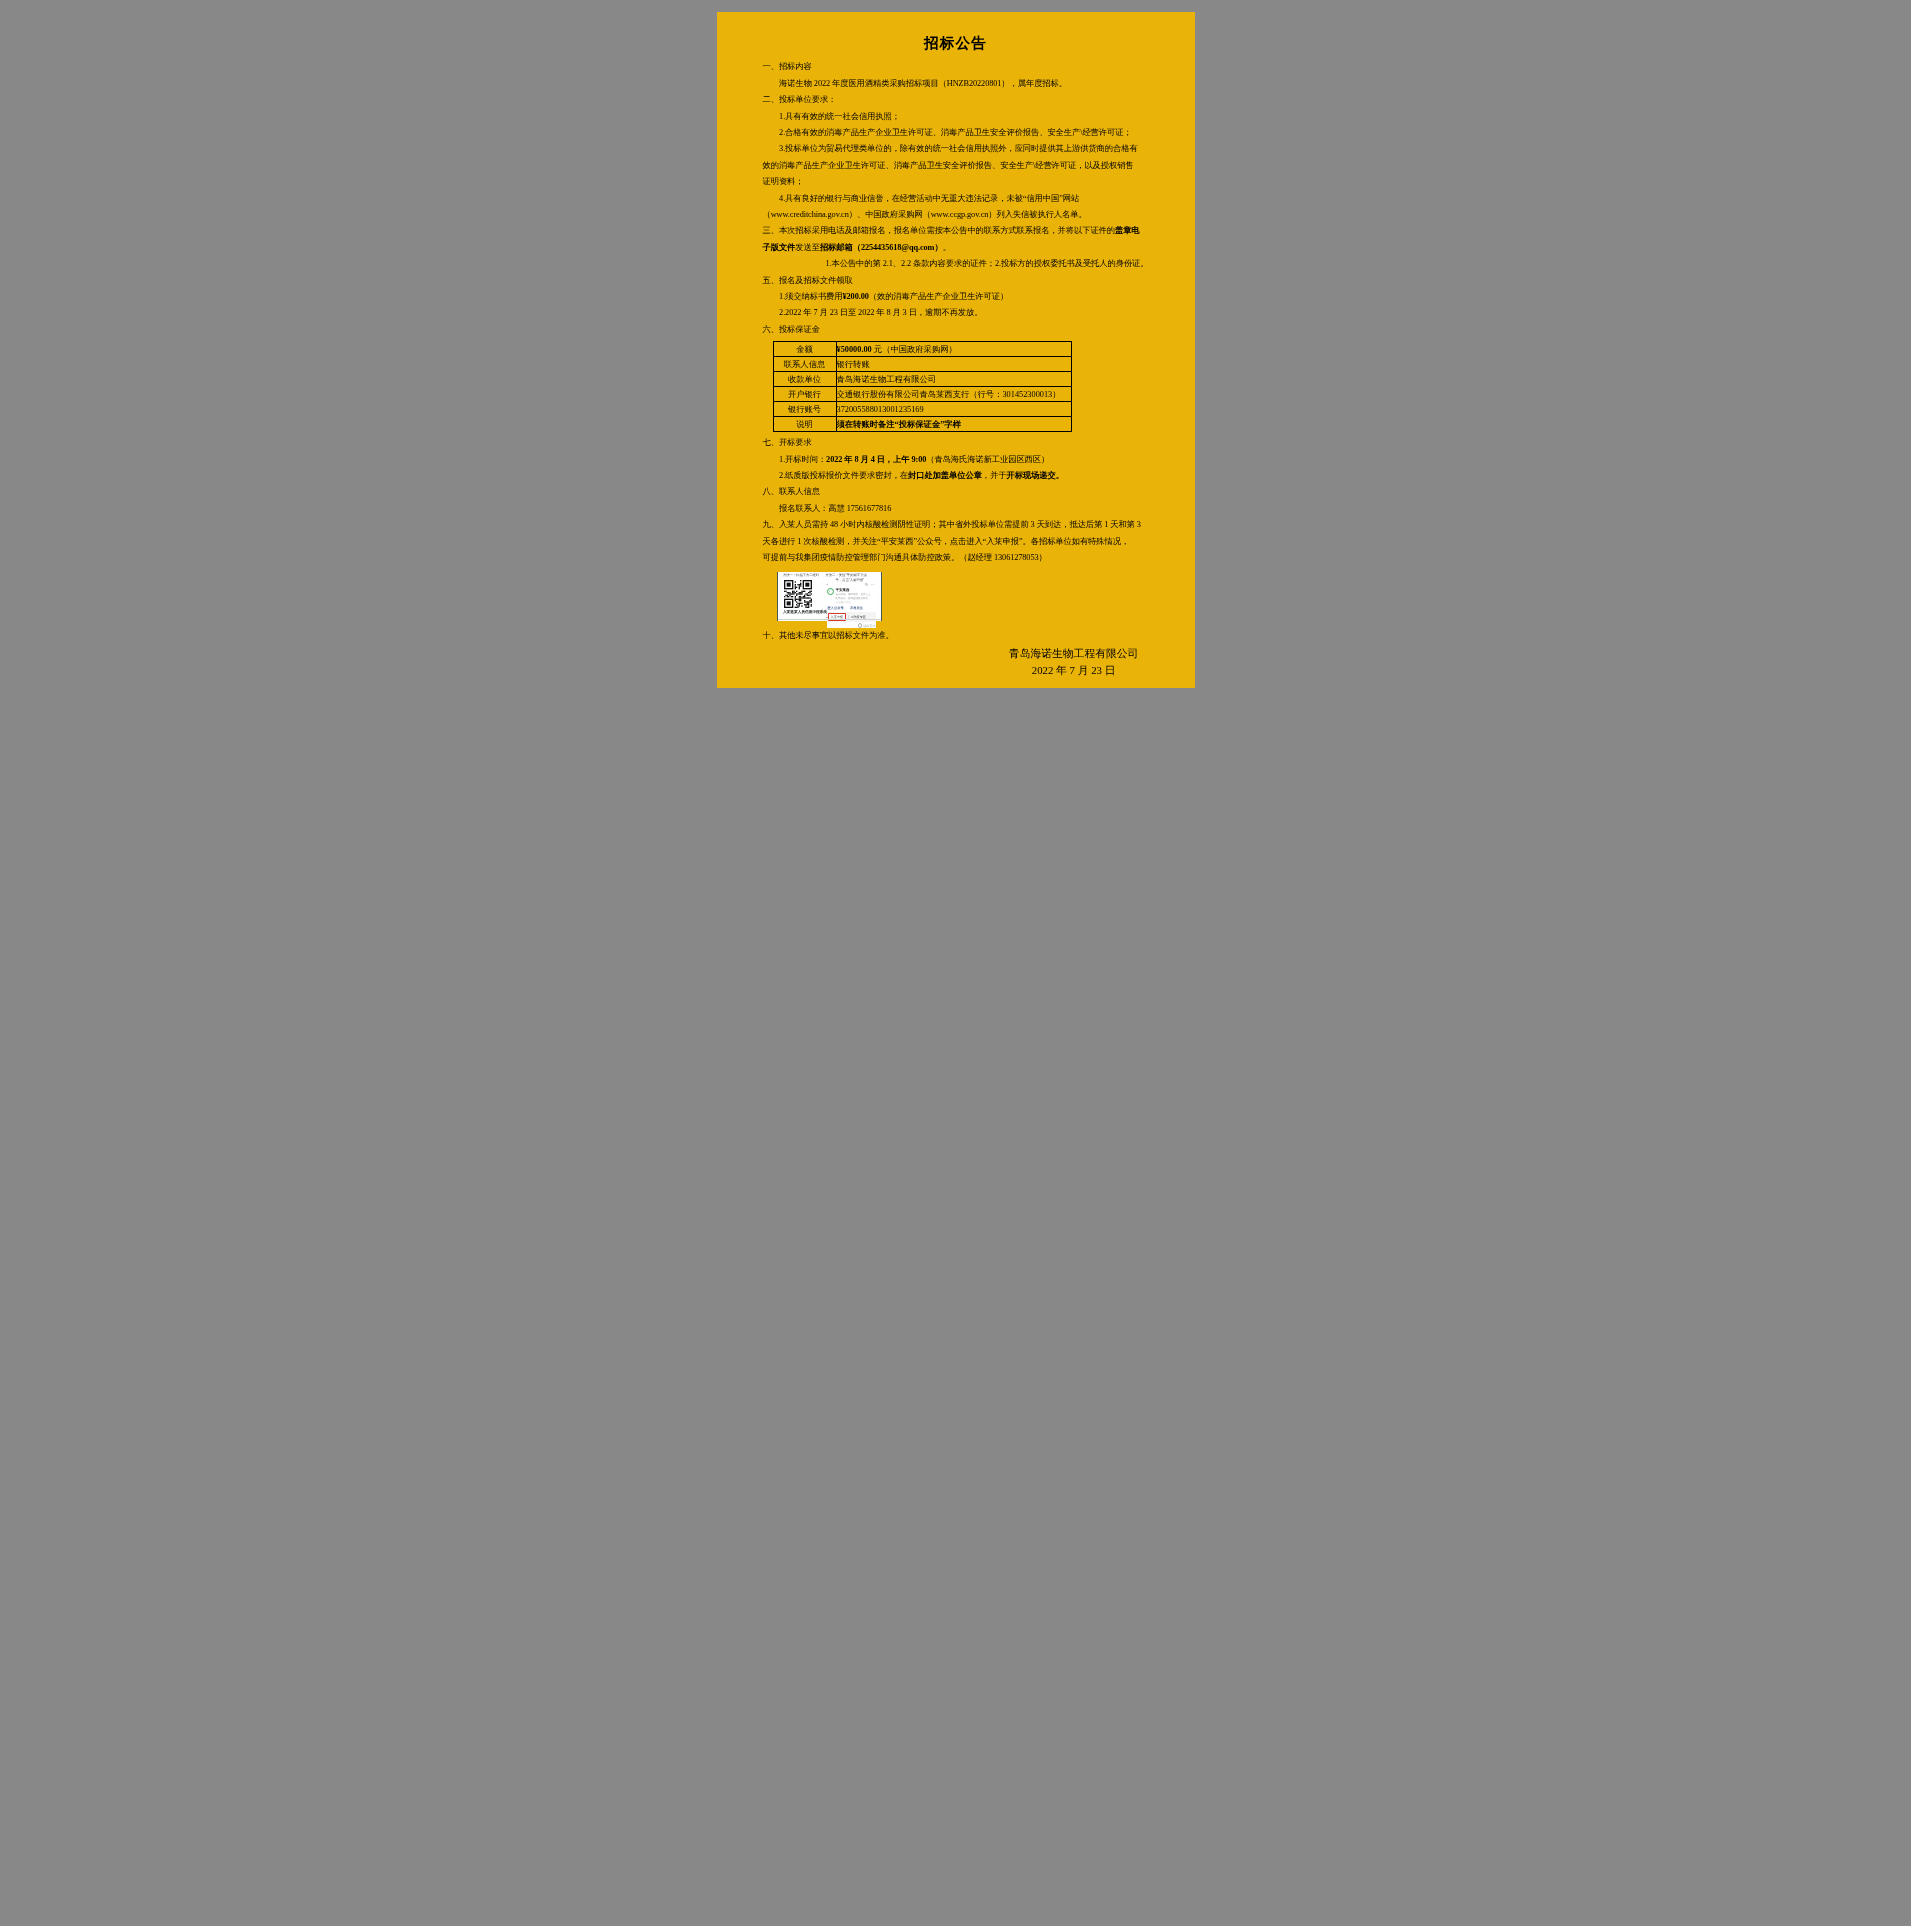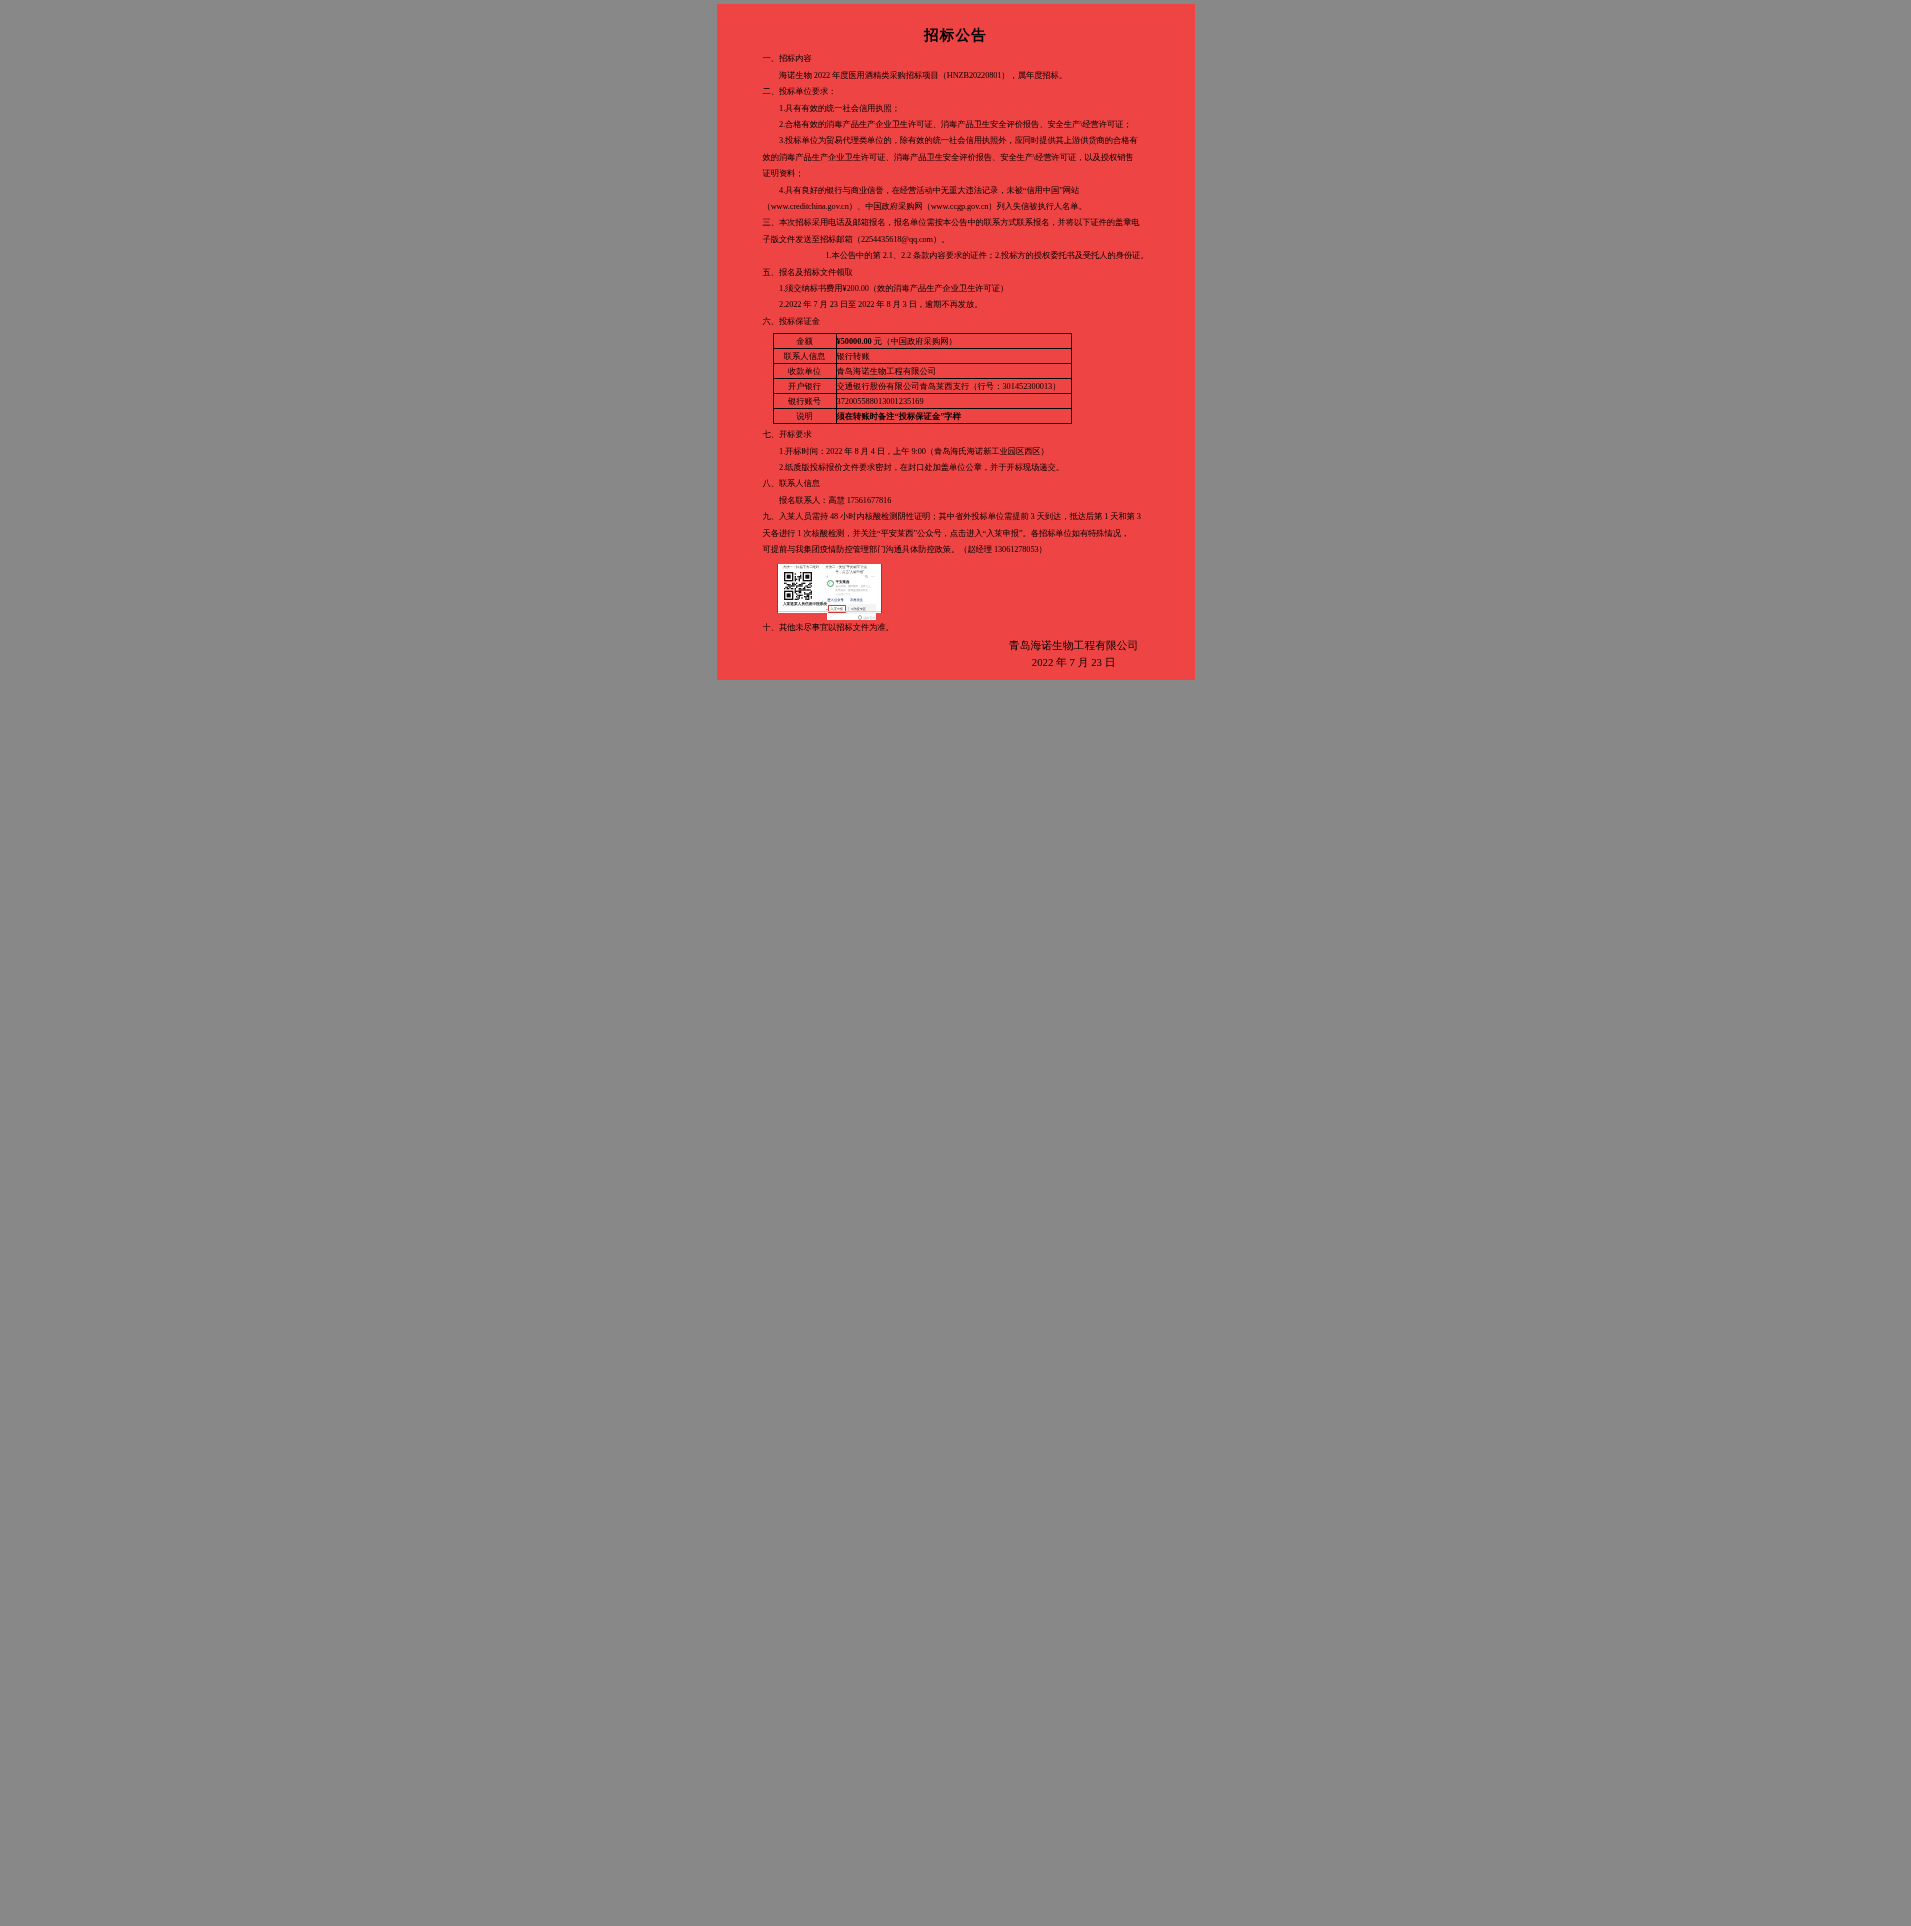--- a/index.html
+++ b/index.html
@@ -1,20 +1,20 @@
 <!DOCTYPE html>
 <html style="font-size:6.2px"><head>
 <meta charset="utf-8">
 <style>
   html,body{margin:0;padding:0;background:#888;}
   .page{
     position:relative;
     width:478px;height:676px;
-    margin:4px auto;
-    background:#ef4444;
+    margin:12px auto;
+    background:#eab308;
     font-family:"Liberation Serif","DejaVu Serif",serif;
     color:#000;
     overflow:hidden;
   }
   .content{padding:0 46px;}
   .title{
     margin-top:22.3px;
     text-align:center;
     font-size:14.6px;
     font-weight:bold;
@@ -22,21 +22,21 @@
     line-height:19px;
   }
   .lines{margin-top:6.2px;}
   .line{
     height:16.4px;
     line-height:16.4px;
     font-size:8.3px;
     letter-spacing:-0.1px;
     white-space:nowrap;
   }
-  .line .b{font-weight:normal;}
+  .line .b{font-weight:bold;}
   .b{font-weight:bold;}
   
   table.deposit{
     border-collapse:collapse;
     margin:3.1px 0 0 10px;
     width:299px;
     table-layout:fixed;
   }
   table.deposit td{
     border-left:0.6px solid #000;

